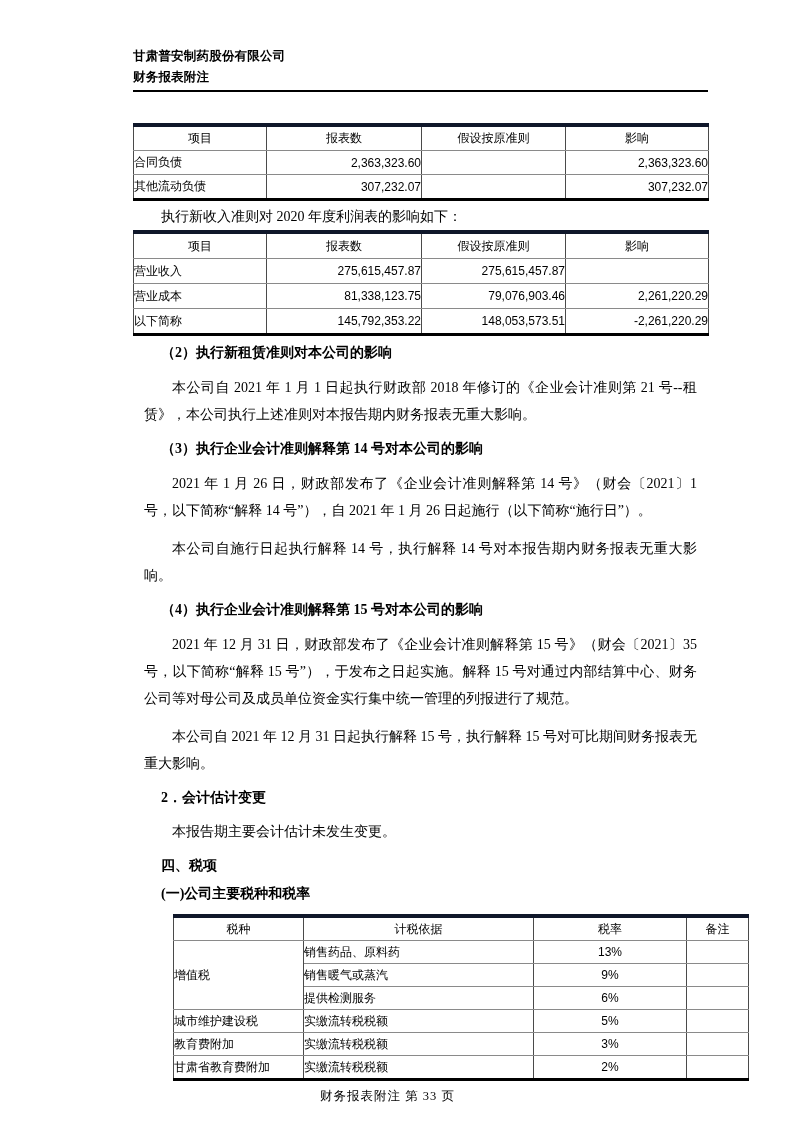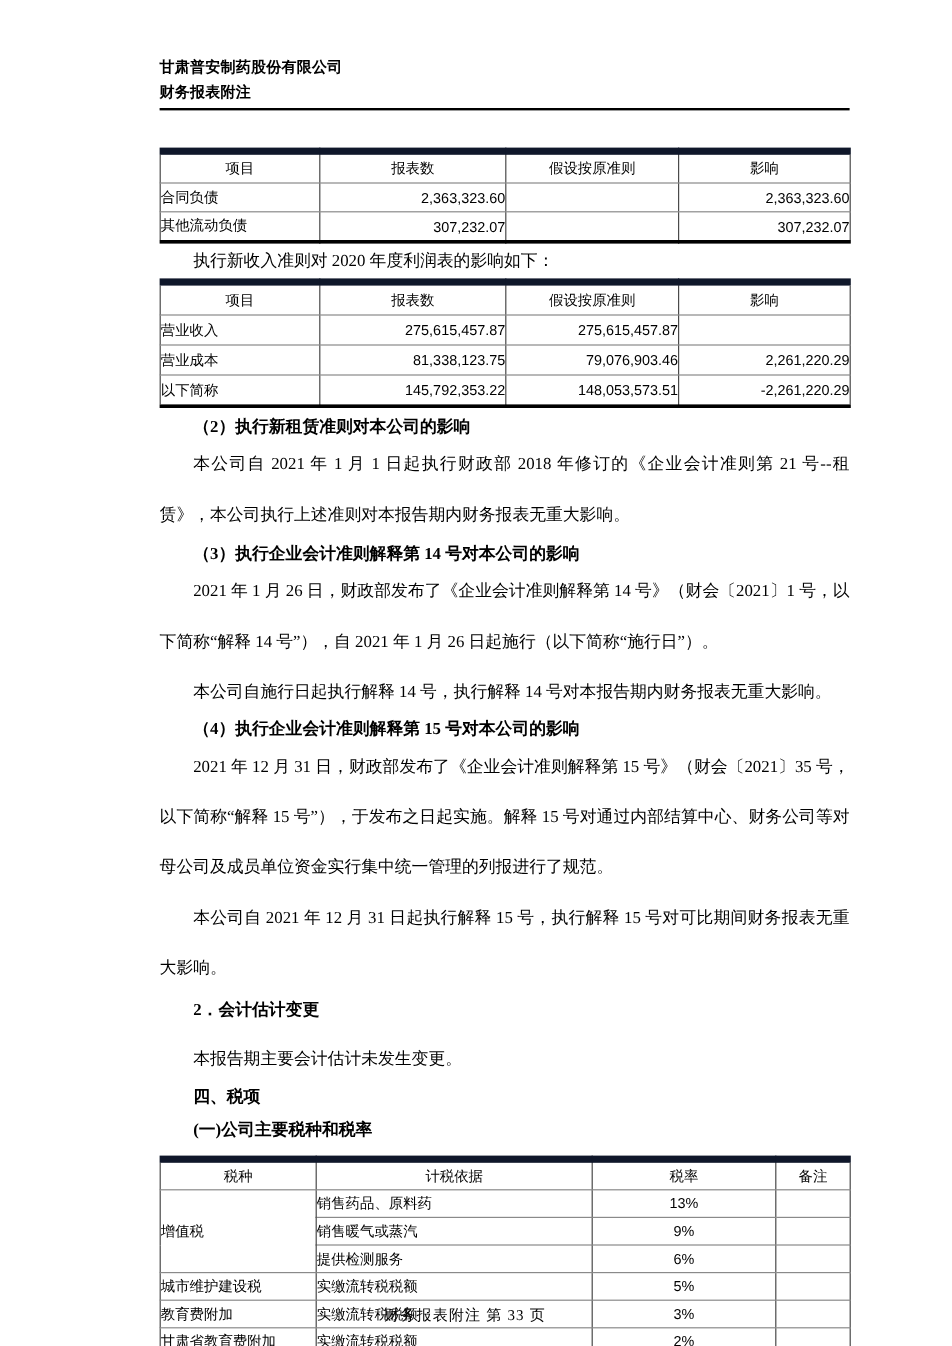--- a/index.html
+++ b/index.html
@@ -9,21 +9,21 @@
     overflow:hidden;
   }
   .content { position:absolute; left:133px; top:0; width:575px; }
 
   
   .doc-header { padding-top:46px; font-size:12.5px; line-height:21px; font-weight:600; letter-spacing:0.2px; }
   .head-rule { border:none; border-top:2px solid #000; margin:2px 0 0 0; }
 
   
   table.tbl { border-collapse:collapse; table-layout:fixed; width:575px; font-size:12px; }
-  table.tbl { border-top:6px solid #0f172a; border-bottom:3px solid #000; }
+  table.tbl { border-top:4px solid #0f172a; border-bottom:3px solid #000; }
   table.tbl td, table.tbl th {
     border-left:1px solid #4a4a4a; border-right:1px solid #4a4a4a;
     border-top:1px solid #8a8a8a; border-bottom:1px solid #8a8a8a;
     overflow:hidden; white-space:nowrap; vertical-align:middle;
     font-weight:normal; padding:0;
   }
   table.tbl tr:first-child th { border-top:none; }
   table.tbl tr:last-child td { border-bottom:none; }
   table.t12 td, table.t12 th { height:23px; }
   table.t2 td, table.t2 th { height:24px; }
@@ -31,30 +31,30 @@
   th.c { text-align:center; }
   td.item { text-align:left; padding-left:6px; }
   td.num  { text-align:right; padding-right:5px; font-family:"Liberation Sans","DejaVu Sans",sans-serif; font-size:12px; }
   td.rate { text-align:center; font-family:"Liberation Sans","DejaVu Sans",sans-serif; font-size:12px; }
 
   .tbl1 { margin-top:31px; }
   .p-lead { margin:3px 0 0 0; font-size:14px; line-height:26px; text-indent:2em; }
   .tbl2 { margin-top:0; }
 
   
-  .para { margin:0; font-size:14px; line-height:42px; text-align:justify; text-indent:2em; }
+  .para { margin:11px; font-size:14px; line-height:27px; text-align:justify; text-indent:2em; }
   .hsub { margin:0; font-size:14px; font-weight:bold; line-height:20px; height:20px; text-indent:2em; }
   .h2x { margin-top:7px; }
   .h3x { margin-top:2px; }
   .h4x { margin-top:0; }
   .h-est { margin-top:4px; }
   .p-est { margin-top:10px; }
   .h-tax { margin-top:0; text-indent:2em; }
   .h-taxsub { margin-top:8px; text-indent:2em; }
-  .taxtbl { margin-top:10px; }
+  .taxtbl { margin-top:10px;margin-left:40px; }
 
   
   .page-footer {
     position:absolute; left:115px; top:1088px; width:545px;
     text-align:center; font-size:12.5px; letter-spacing:1px;
   }
 </style>
 </head>
 <body>
 

